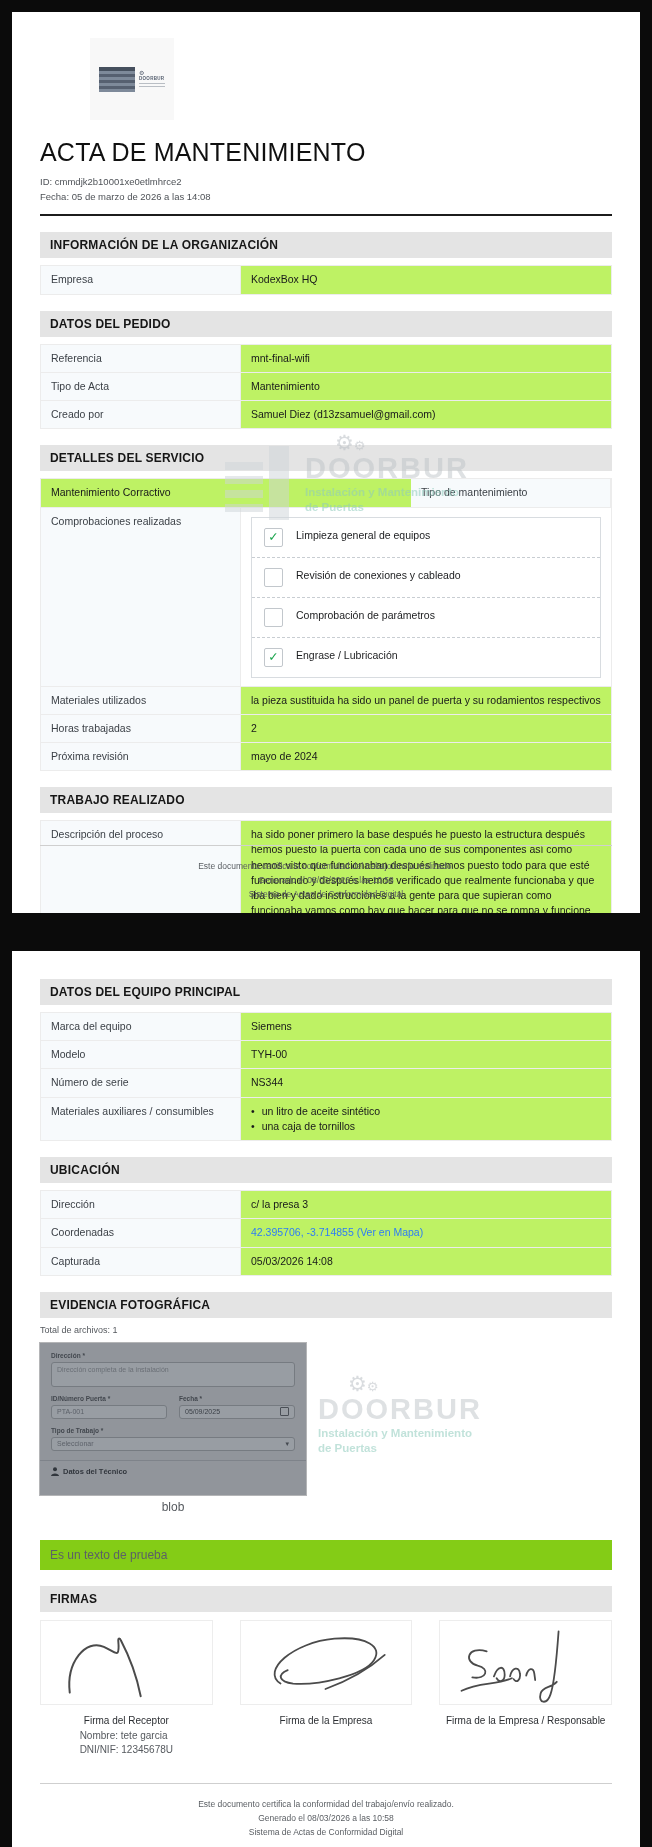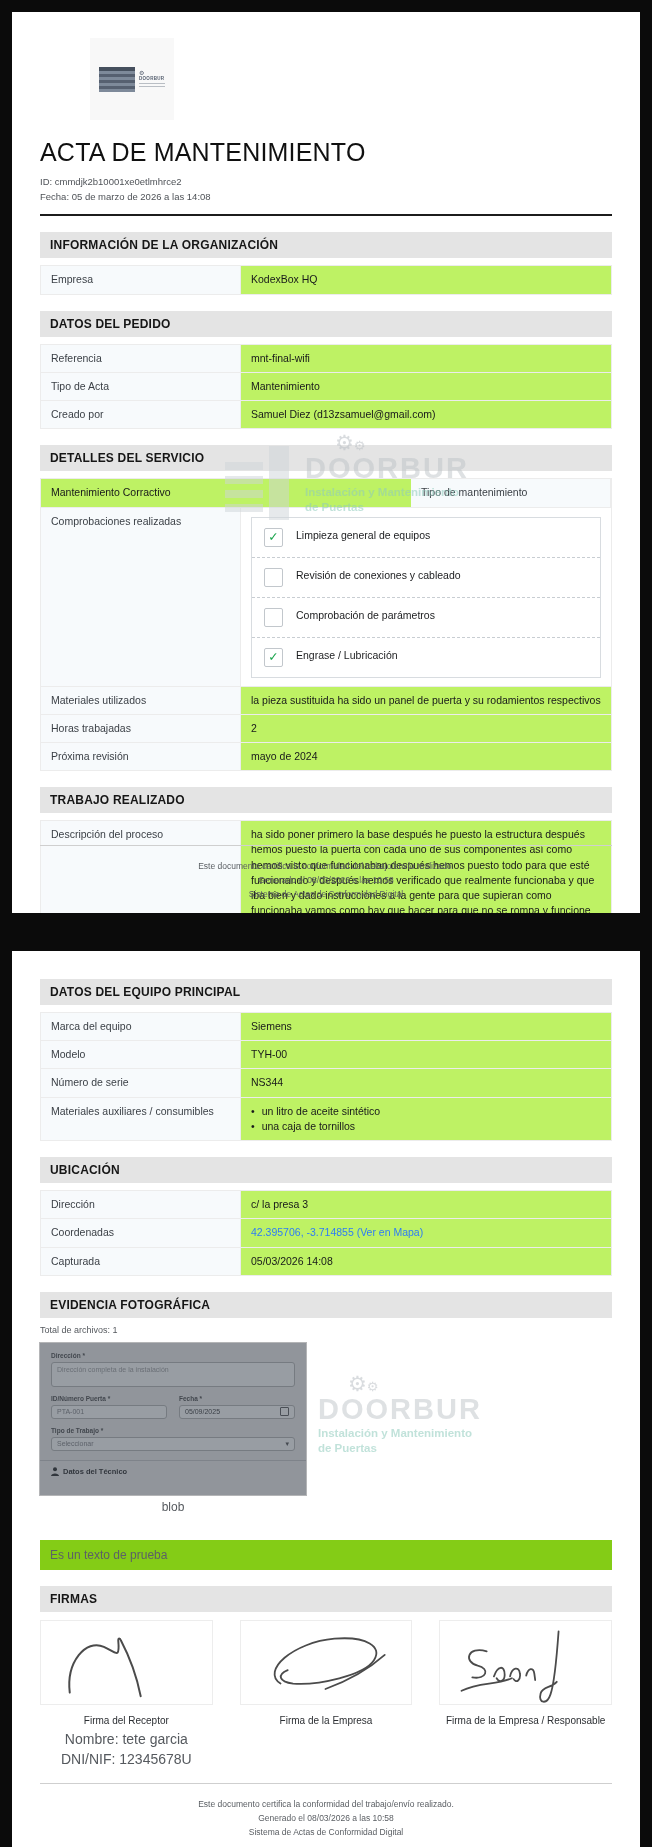--- a/index.html
+++ b/index.html
@@ -76,21 +76,21 @@
   .ph-tech{display:flex;align-items:flex-end;gap:4px;margin-top:6px;font-size:7.5px;font-weight:bold;color:#31363d}
   .photo-caption{width:266px;text-align:center;font-size:12px;color:#55595e;margin-top:5px}
   .note-strip{background:#84cc16;padding:8px 10px;font-size:12px;color:#5c6166;margin-top:26px}
 
   
   .sigs{display:flex;gap:27px;margin-top:8px}
   .sig-col{flex:1;display:flex;flex-direction:column;align-items:center}
   .sig-box{width:100%;height:85px;background:#fff;border:1px solid #ededed;box-sizing:border-box}
   .sig-box svg{width:100%;height:100%}
   .sig-cap{font-size:10px;color:#2c2f33;margin-top:10px;text-align:center}
-  .sig-sub{font-size:14px;color:#55595e;line-height:1.45;text-align:center;margin-top:3px}
+  .sig-sub{font-size:10px;color:#55595e;line-height:1.45;margin-top:3px}
 </style>
 </head>
 <body>
 
 <div class="page page1">
 
   <div class="logo-card">
     <div class="logo-door"></div>
     <div class="logo-right">
       <span class="logo-gear">⚙</span>

